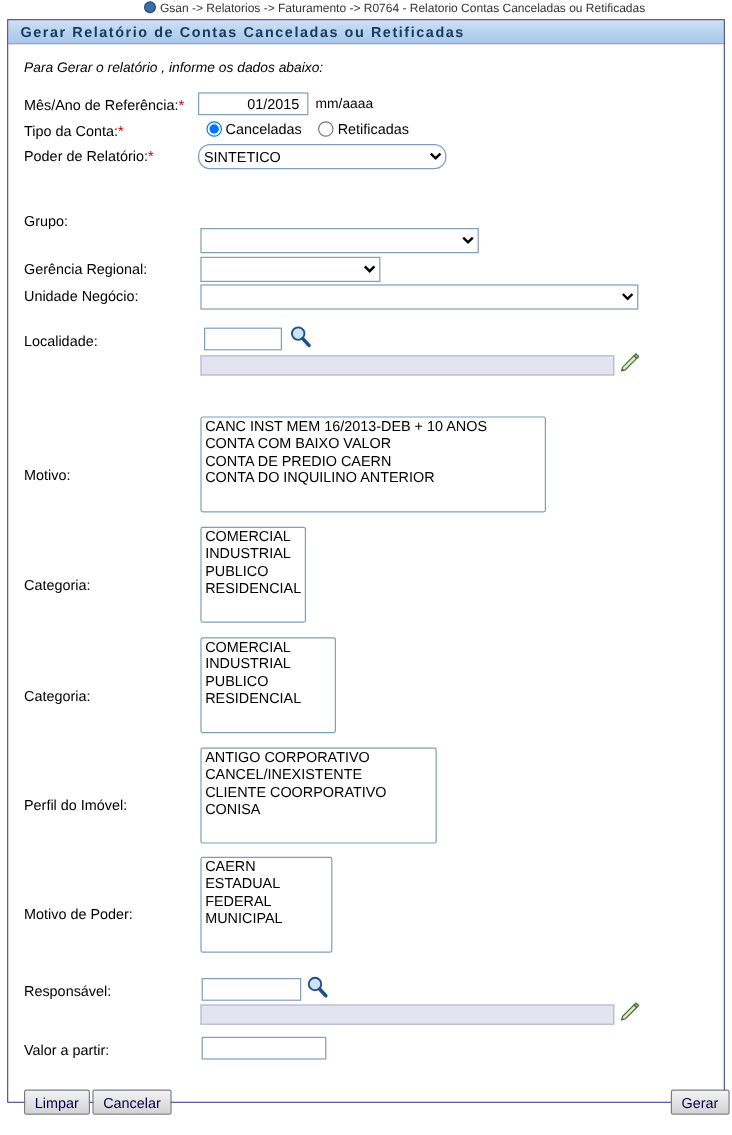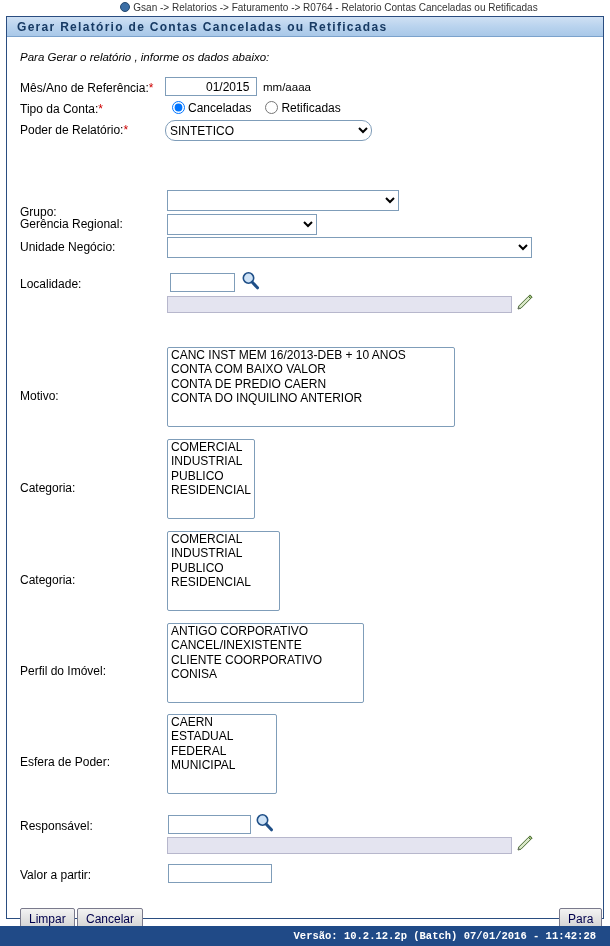--- a/index.html
+++ b/index.html
@@ -218,21 +218,21 @@
         <input type="radio" name="tipoConta" checked="" style=""><label>Canceladas</label><input type="radio" name="tipoConta" style=""><label>Retificadas</label>
       </div>
 
       <div class="row-label" style="left:13px; top:86px;">
         <span>Poder de Relatório:</span><span class="req">*</span>
       </div>
       <select class="sel" style="left:158px; top:83px; width:207px;border-radius:10px;">
         <option>SINTETICO</option>
       </select>
 
-      <div class="row-label" style="left:13px; top:168px;">Grupo:</div>
+      <div class="row-label" style="left:13px; top:140px;">Grupo:</div>
       <select class="sel" style="left:160px; top:153px; width:232px;">
         <option></option>
       </select>
 
       <div class="row-label" style="left:13px; top:180px;">Gerência Regional:</div>
       <select class="sel" style="left:160px; top:177px; width:150px;">
         <option></option>
       </select>
 
       <div class="row-label" style="left:13px; top:203px;">Unidade Negócio:</div>
@@ -282,21 +282,21 @@
       </select>
 
       <div class="row-label" style="left:13px; top:627px;">Perfil do Imóvel:</div>
       <select class="listbox" multiple="" size="4" style="left:160px; top:586px; width:197px; height:80px;">
         <option>ANTIGO CORPORATIVO</option>
         <option>CANCEL/INEXISTENTE</option>
         <option>CLIENTE COORPORATIVO</option>
         <option>CONISA</option>
       </select>
 
-      <div class="row-label" style="left:13px; top:718px;">Esfera de Poder:</div>
+      <div class="row-label" style="left:13px; top:718px;">Motivo de Poder:</div>
       <select class="listbox" multiple="" size="4" style="left:160px; top:677px; width:110px; height:80px;">
         <option>CAERN</option>
         <option>ESTADUAL</option>
         <option>FEDERAL</option>
         <option>MUNICIPAL</option>
       </select>
 
       <div class="row-label" style="left:13px; top:782px;">Responsável:</div>
       <input class="txt" style="left: 161px; top: 778px; width: 83px;" type="text" value="">
       <span class="mag" style="left:247px; top:775px;">
@@ -312,20 +312,19 @@
           <path d="M12.4 2.4 L14.6 4.6 L16.2 3 L14 0.9 Z" fill="#9fbf7a" stroke="#4a6b33" stroke-width="1"></path>
           <path d="M2 15 L4.2 14.4 L2.6 12.8 Z" fill="#6b6b6b"></path>
         </svg>
       </span>
 
       <div class="row-label" style="left:13px; top:831px;">Valor a partir:</div>
       <input class="txt" style="left: 161px; top: 827px; width: 104px;" type="text" value="">
 
       <button class="btn" style="left:13px; top:871px;">Limpar</button>
       <button class="btn" style="left:70px; top:871px;">Cancelar</button>
-      <button class="btn" style="left:552px; top:871px;">Para</button>
+      <button class="btn" style="left:552px; top:871px;">Gerar</button>
 
     </div>
   </div>
 
-  <div class="footer">Versão: 10.2.12.2p (Batch) 07/01/2016 - 11:42:28</div>
 
 </div>
 
 </body></html>

